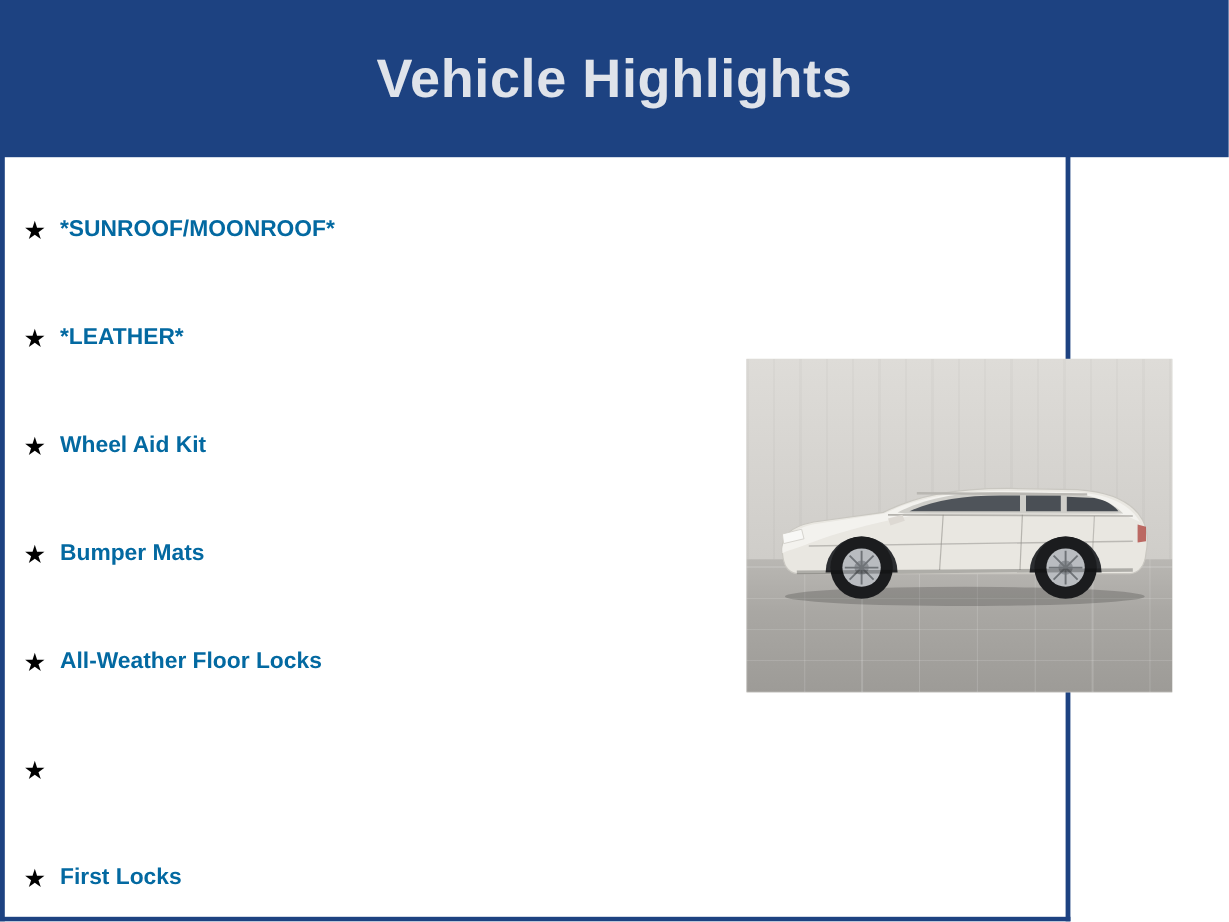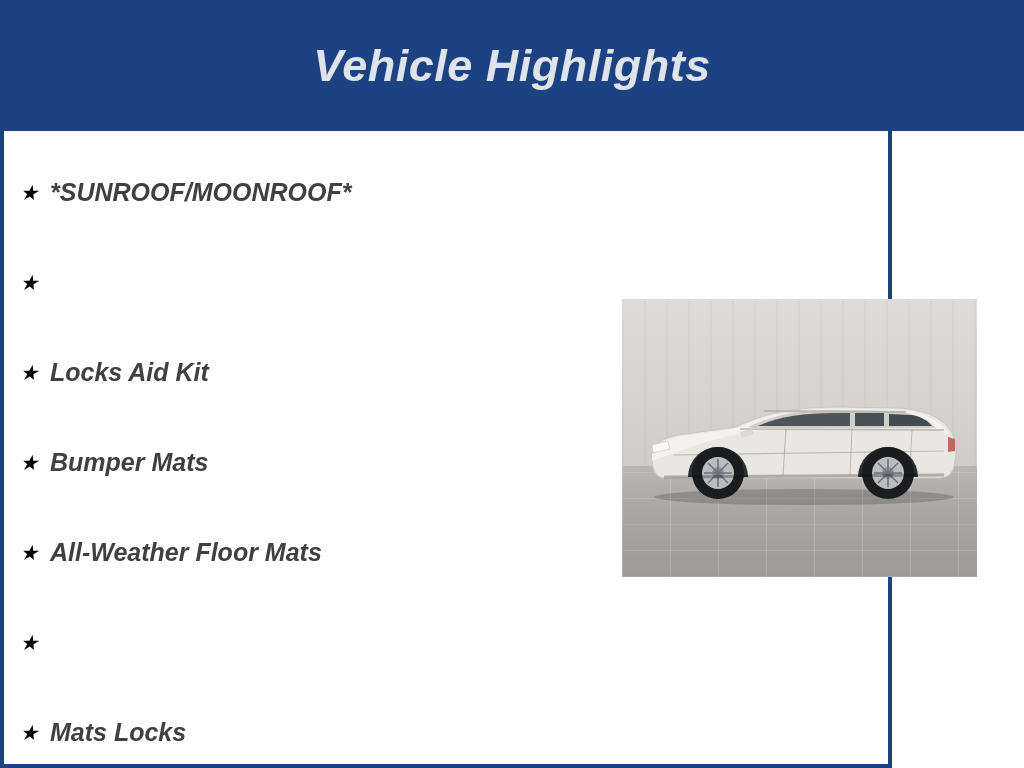--- a/index.html
+++ b/index.html
@@ -15,21 +15,20 @@
   }
   .page {
     position: relative;
     width: 892px;
     height: 768px;
     background: #ffffff;
     box-sizing: border-box;
     border-left: 4px solid #1d4281;
     border-right: 4px solid #1d4281;
     border-bottom: 4px solid #1d4281;
-    font-style: italic;
   }
   .header-bar {
     position: absolute;
     top: 0;
     left: -4px;
     width: 1024px;
     height: 131px;
     background: #1d4281;
     display: flex;
     align-items: center;
@@ -66,23 +65,23 @@
   }
   .star-icon {
     width: 30px;
     flex: 0 0 30px;
     text-align: center;
     font-size: 21px;
     color: #000000;
     line-height: 1;
   }
   .highlight-label {
-    font-size: 25px;
+    font-size: 19px;
     font-weight: bold;
-    color: #404040;
+    color: #0369a1;
     padding-left: 6px;
     white-space: nowrap;
   }
   .vehicle-photo {
     position: absolute;
     left: 618px;
     top: 168px;
     width: 355px;
     height: 278px;
     overflow: hidden;
@@ -133,39 +132,40 @@
 
   <div class="content">
 
     <ul class="highlights-list">
       <li class="highlight-item">
         <span class="star-icon">★</span>
         <span class="highlight-label">*SUNROOF/MOONROOF*</span>
       </li>
       <li class="highlight-item">
         <span class="star-icon">★</span>
-      </li>
-      <li class="highlight-item">
-        <span class="star-icon">★</span>
-        <span class="highlight-label">Locks Aid Kit</span>
+        <span class="highlight-label">*LEATHER*</span>
+      </li>
+      <li class="highlight-item">
+        <span class="star-icon">★</span>
+        <span class="highlight-label">Wheel Aid Kit</span>
       </li>
       <li class="highlight-item">
         <span class="star-icon">★</span>
         <span class="highlight-label">Bumper Mats</span>
       </li>
       <li class="highlight-item">
         <span class="star-icon">★</span>
-        <span class="highlight-label">All-Weather Floor Mats</span>
-      </li>
-      <li class="highlight-item">
-        <span class="star-icon">★</span>
-      </li>
-      <li class="highlight-item">
-        <span class="star-icon">★</span>
-        <span class="highlight-label">Mats Locks</span>
+        <span class="highlight-label">All-Weather Floor Locks</span>
+      </li>
+      <li class="highlight-item">
+        <span class="star-icon">★</span>
+      </li>
+      <li class="highlight-item">
+        <span class="star-icon">★</span>
+        <span class="highlight-label">First Locks</span>
       </li>
     </ul>
 
     <div class="vehicle-photo">
       <div class="photo-bg-sky"></div>
       <div class="photo-bg-wall-lines"></div>
       <div class="photo-bg-ground"></div>
       <div class="photo-bg-tiles"></div>
 
       <div class="car">

